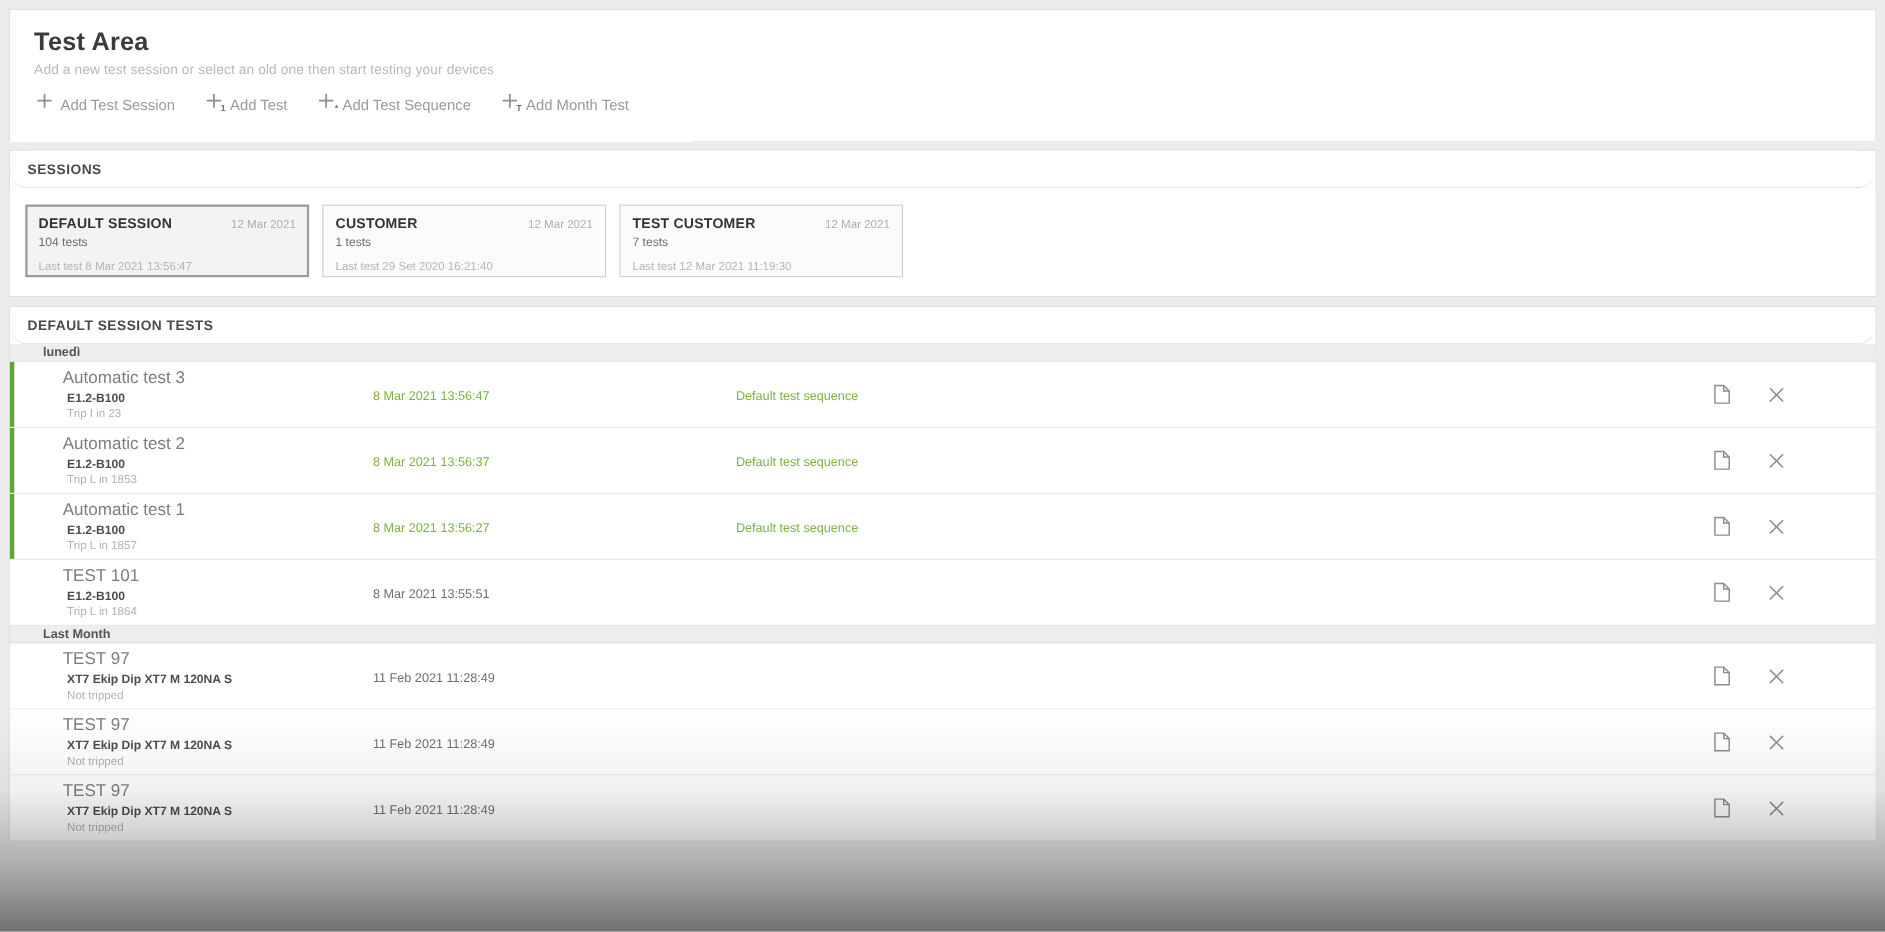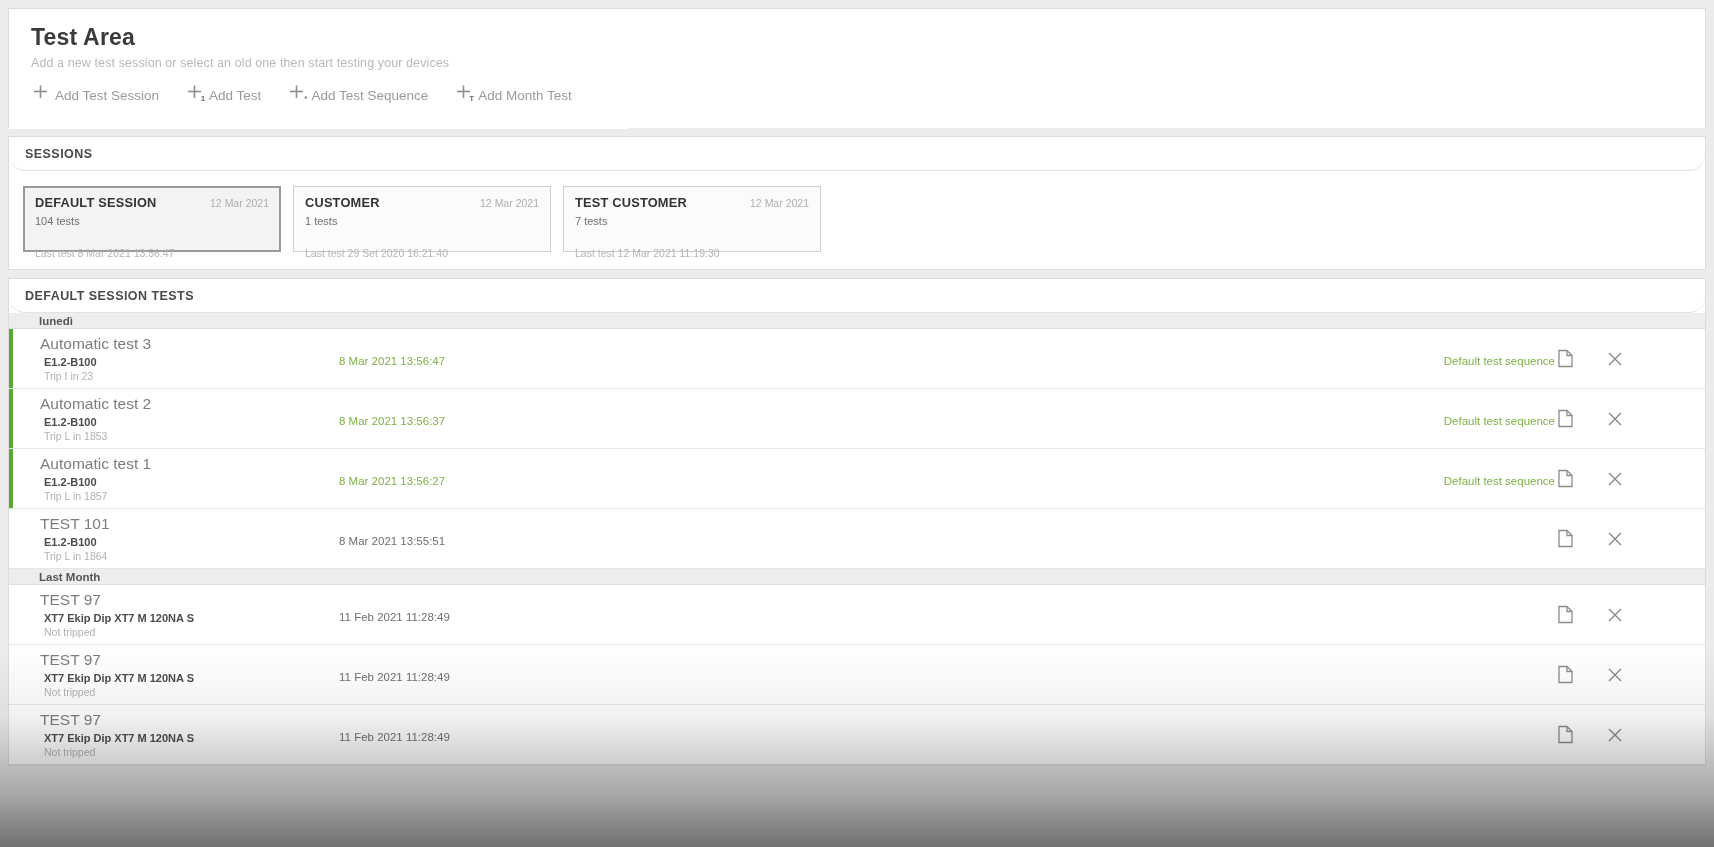--- a/index.html
+++ b/index.html
@@ -137,21 +137,21 @@
   .session-date {
     font-size: 10.5px;
     color: #aeaeae;
   }
   .session-count {
     margin-top: 5px;
     font-size: 11px;
     color: #6f6f6f;
   }
   .session-last {
-    margin-top: 20px;
+    margin-top: 9px;
     font-size: 10.5px;
     color: #b4b4b4;
   }
 
   
   .tests-panel { margin-top: 8px; }
   .group-head {
     background: #ededed;
     border-bottom: 1px solid #e0e0e0;
     height: 16px;
@@ -173,21 +173,21 @@
   }
   .test-row .bar {
     position: absolute;
     left: 0; top: 0; bottom: 0;
     width: 4px;
     background: transparent;
   }
   .test-row.tripped .bar { background: #5aa832; }
   .col-name {
     width: 330px;
-    padding-left: 31px;
+    padding-left: 48px;
   }
   .test-title {
     font-size: 15.5px;
     color: #7d7d7d;
     line-height: 1.15;
   }
   .test-device {
     font-size: 11px;
     font-weight: bold;
     color: #4c4c4c;
@@ -205,21 +205,20 @@
     font-size: 11.5px;
     color: #6f6f6f;
     padding-top: 4px;
   }
   .col-time.green { color: #7cb342; }
   .col-seq {
     flex: 1;
     font-size: 11.5px;
     color: #7cb342;
     padding-top: 4px;
-    text-align: right;
   }
   .col-actions {
     width: 150px;
     display: flex;
     align-items: center;
     justify-content: flex-start;
     gap: 30px;
     padding-right: 12px;
   }
   .icon-btn {

